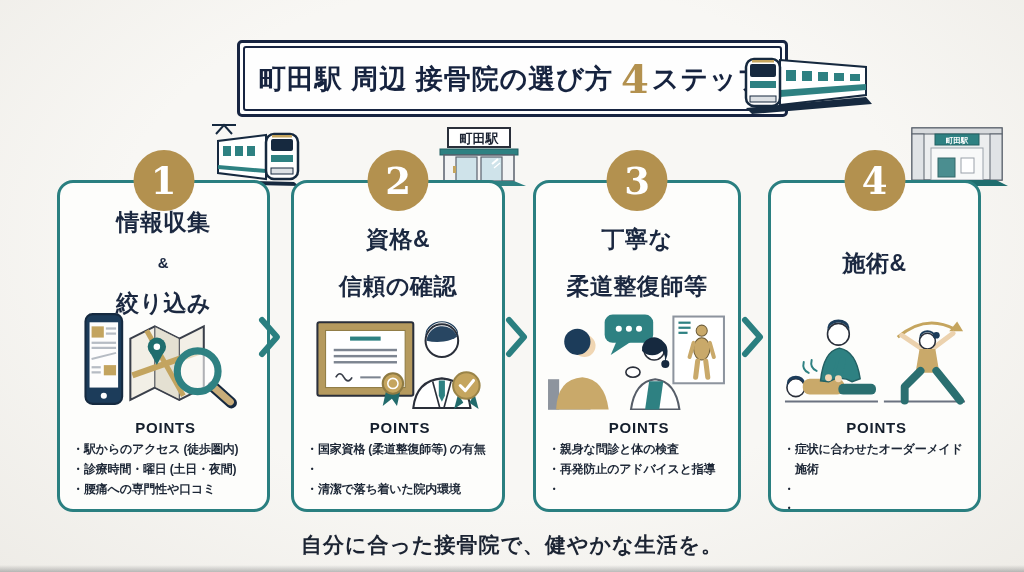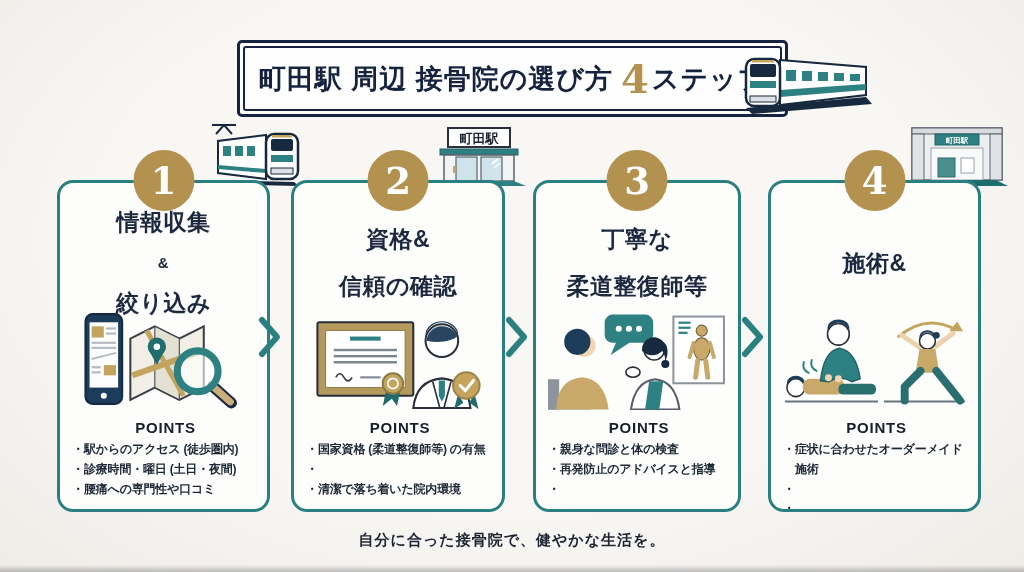--- a/index.html
+++ b/index.html
@@ -42,21 +42,21 @@
   .card-title-line.amp { font-size:15px; line-height:1.1; }
   .card-illustration { height:104px; display:flex; align-items:center; justify-content:center; }
   .card-points { padding:8px 8px 0 12px; }
   .points-label { font-size:15px; font-weight:bold; color:#141e2c; letter-spacing:0.8px; margin-bottom:4px;text-align:center; }
   .point-row { display:flex; font-size:12px; color:#1d2736; line-height:1.65; font-weight:bold; letter-spacing:-0.2px; }
   .point-bullet { flex:0 0 12px; }
   
   .chevron { position:absolute; top:315px; width:27px; height:44px; }
   #chev-1{left:257px;} #chev-2{left:504px;} #chev-3{left:740px;}
   .footer { position:absolute; left:0; right:0; top:531px; text-align:center;
-            font-size:15px; font-weight:bold; color:#1c2433; letter-spacing:1px; }
+            font-size:21px; font-weight:bold; color:#1c2433; letter-spacing:1px; }
   .bottom-shade { position:absolute; left:0; right:0; bottom:0; height:7px;
             background:linear-gradient(to bottom, rgba(35,38,44,0), rgba(35,38,44,0.28)); }
   svg text { font-family:"Liberation Sans","DejaVu Sans",sans-serif; }
 </style>
 </head>
 <body>
 
 <div class="stage">
 
   <svg class="deco" id="deco-train-1" viewBox="0 0 120 66">

